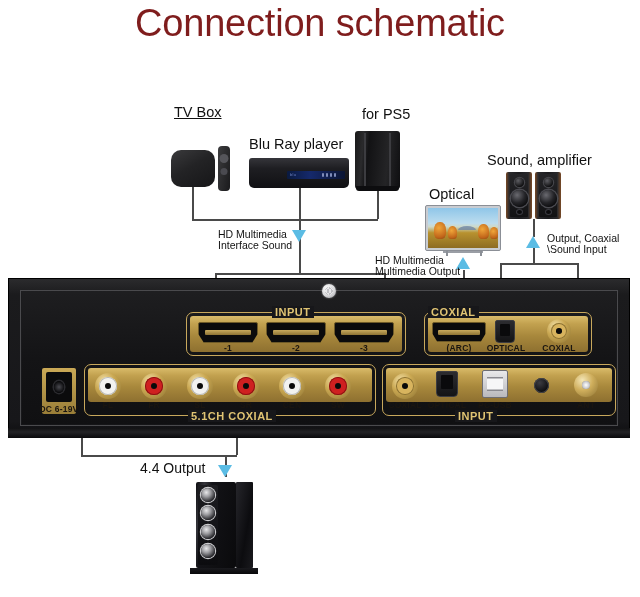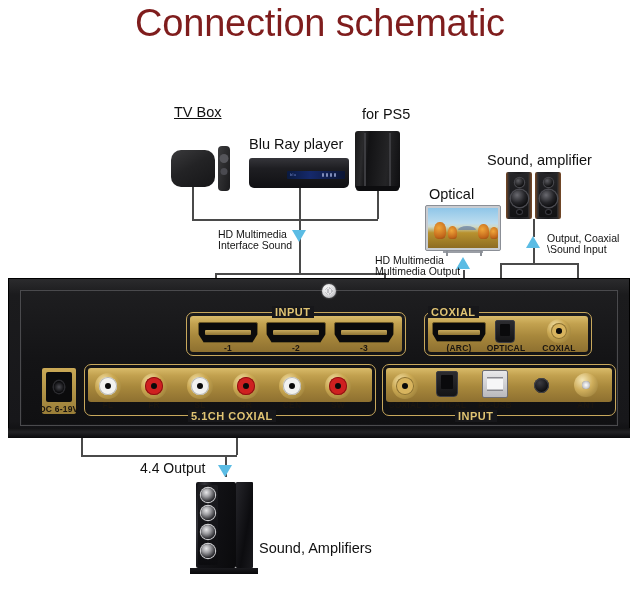--- a/index.html
+++ b/index.html
@@ -596,15 +596,14 @@
       <div class="tower-baffle" style="position:absolute; left:2px; top:3px; width:20px; height:80px;"></div>
       <div class="tw-drv" style="left:5px; top:6px; width:14px; height:14px;"></div>
       <div class="tw-drv" style="left:5px; top:24px; width:14px; height:14px;"></div>
       <div class="tw-drv" style="left:5px; top:43px; width:14px; height:14px;"></div>
       <div class="tw-drv" style="left:5px; top:62px; width:14px; height:14px;"></div>
     </div>
     <div class="tower-back" style="left:236px; top:482px; width:17px; height:86px;"></div>
     <div class="tower-base" style="left:190px; top:568px; width:68px; height:6px;"></div>
   </div>
 
-  <div class="lbl lbl-dev" style="left:259px; top:540px;">Sound, Amplifiers</div>
 
 </div>
 
 </body></html>

